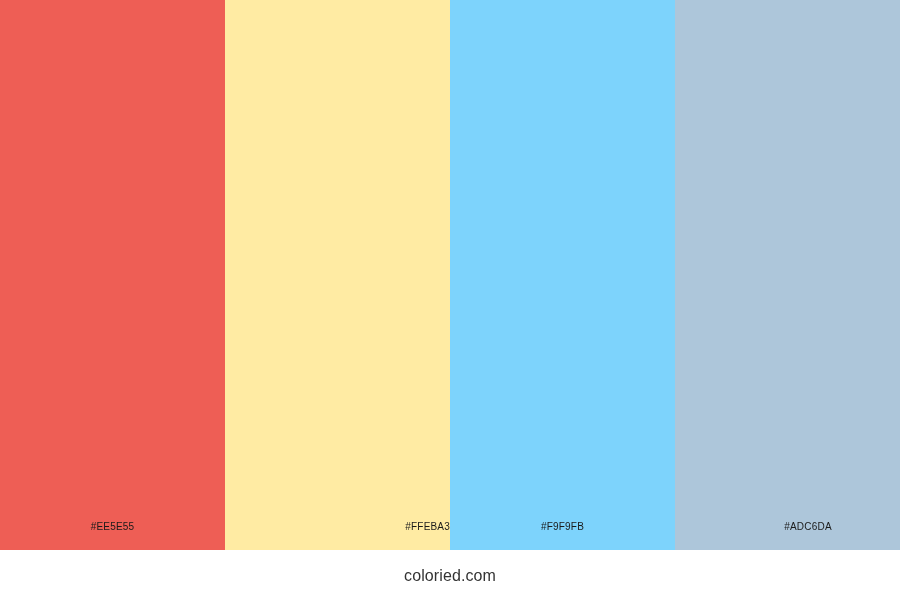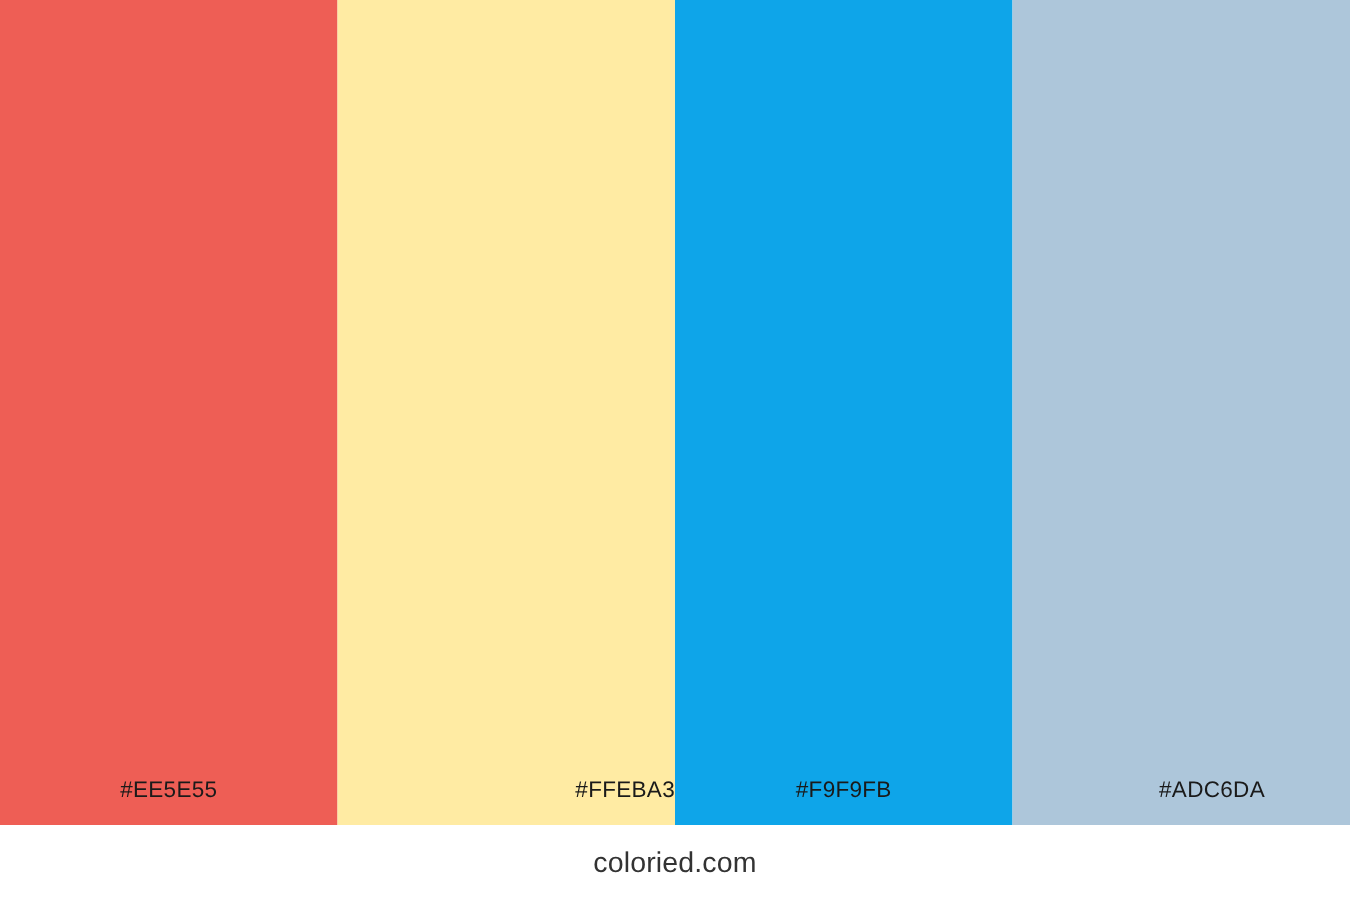--- a/index.html
+++ b/index.html
@@ -33,38 +33,38 @@
     position: relative;
     display: flex;
     align-items: flex-end;
     justify-content: center;
   }
   .swatch-label {
     display: block;
     width: 100%;
     text-align: center;
     font-family: "Liberation Sans", sans-serif;
-    font-size: 15px;
+    font-size: 10px;
     line-height: 15px;
     letter-spacing: 0.2px;
     color: #1a1a1a;
     padding-bottom: 16px;
     user-select: text;
   }
   .footer {
     flex: 1 1 auto;
     width: 900px;
     background: #ffffff;
     display: flex;
     align-items: flex-start;
     justify-content: center;
   }
   .footer-text {
     font-family: "Liberation Sans", sans-serif;
-    font-size: 19px;
+    font-size: 16px;
     line-height: 18px;
     color: #333333;
     padding-top: 17px;
     letter-spacing: 0.1px;
   }
 </style>
 </head>
 <body style="background-color: rgb(255, 255, 255);">
 
 <div class="palette-page">
@@ -73,21 +73,21 @@
 
     <div class="swatch" style="background-color: rgb(238, 94, 85);">
       <span class="swatch-label" style="color: rgb(26, 26, 26);">#EE5E55</span>
     </div>
 
 
     <div class="swatch" style="background-color: rgb(255, 235, 163);">
       <span class="swatch-label" style="color: rgb(26, 26, 26); text-align: right;">#FFEBA3</span>
     </div>
 
-    <div class="swatch" style="background-color: #0ea5e9;">
+    <div class="swatch" style="background-color: #7dd3fc;">
       <span class="swatch-label" style="color: rgb(26, 26, 26);">#F9F9FB</span>
     </div>
 
     <div class="swatch" style="background-color: rgb(173, 198, 218);">
       <span class="swatch-label" style="color: rgb(26, 26, 26); margin-left: 41px;">#ADC6DA</span>
     </div>
 
   </div>
 
   <div class="footer">

